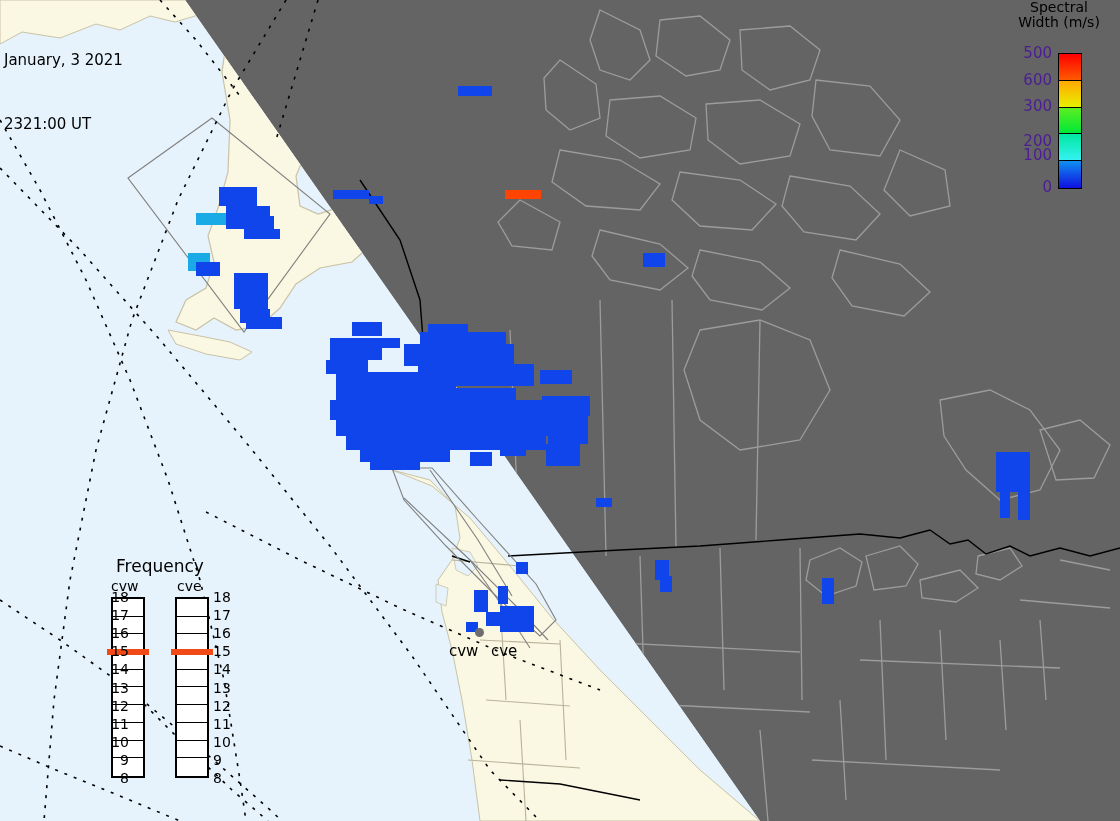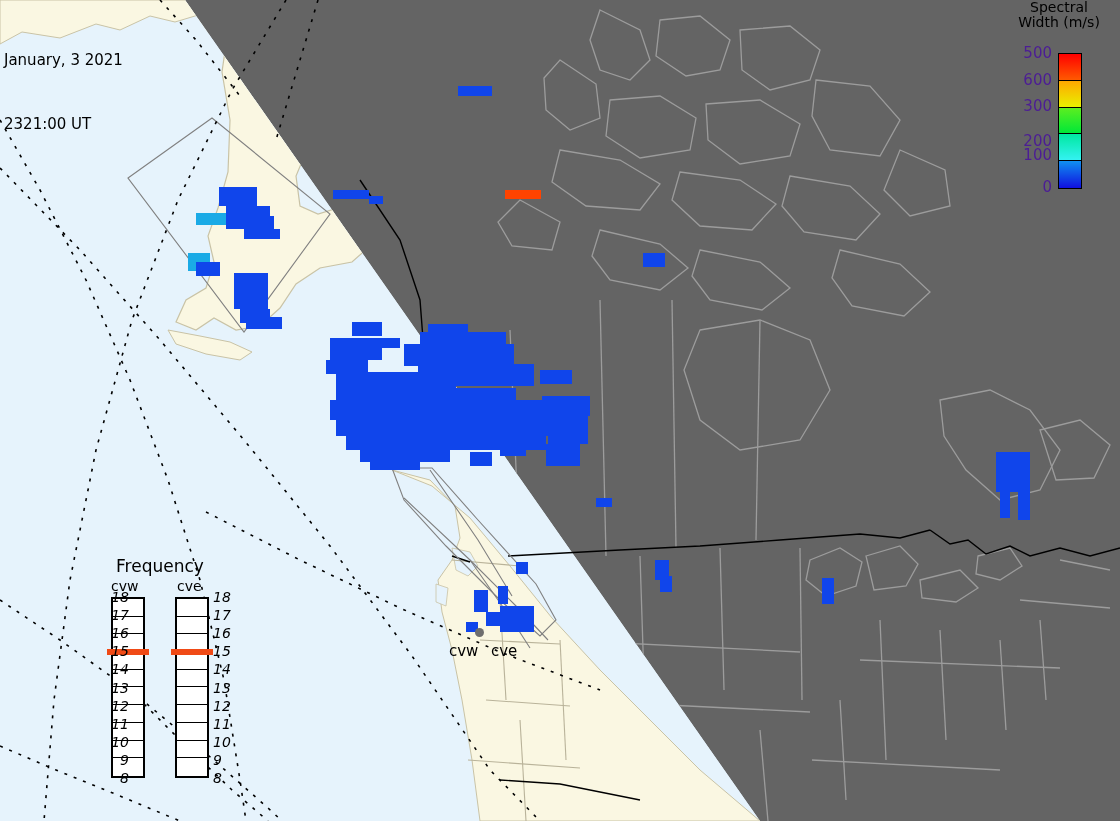--- a/index.html
+++ b/index.html
@@ -20,21 +20,21 @@
   #cb-ticks{position:absolute;left:0px;top:40px;width:52px;}
   .cb-tick{position:absolute;right:0;text-align:right;font-size:15px;color:#4c1d95;line-height:15px;width:52px;}
   
   #freq-panel{position:absolute;left:85px;top:556px;width:155px;height:240px;}
   #freq-title{position:absolute;left:0;top:0;width:150px;text-align:center;font-size:17px;color:#000;}
   .gauge-label{position:absolute;font-size:14px;color:#000;}
   .gauge{position:absolute;width:34px;height:181px;border:2px solid #000;box-sizing:border-box;background:#fff;}
   .gauge .cell{height:calc(100%/10);box-sizing:border-box;border-bottom:1px solid #000;}
   .gauge .cell:last-child{border-bottom:none;}
   .marker{position:absolute;height:6px;background:#f04a16;}
-  .gauge-nums{position:absolute;width:22px;font-size:14px;color:#000;font-style:italic;}
+  .gauge-nums{position:absolute;width:22px;font-size:14px;color:#000;}
   .gauge-nums span{position:absolute;line-height:14px;width:22px;}
   .num-left{text-align:right;}
   .num-right{text-align:left;}
   
   .stn-label{position:absolute;font-size:15px;color:#000;}
   .stn-dot{position:absolute;width:9px;height:9px;border-radius:50%;background:#6e6e6e;}
 </style>
 </head>
 <body>
 

